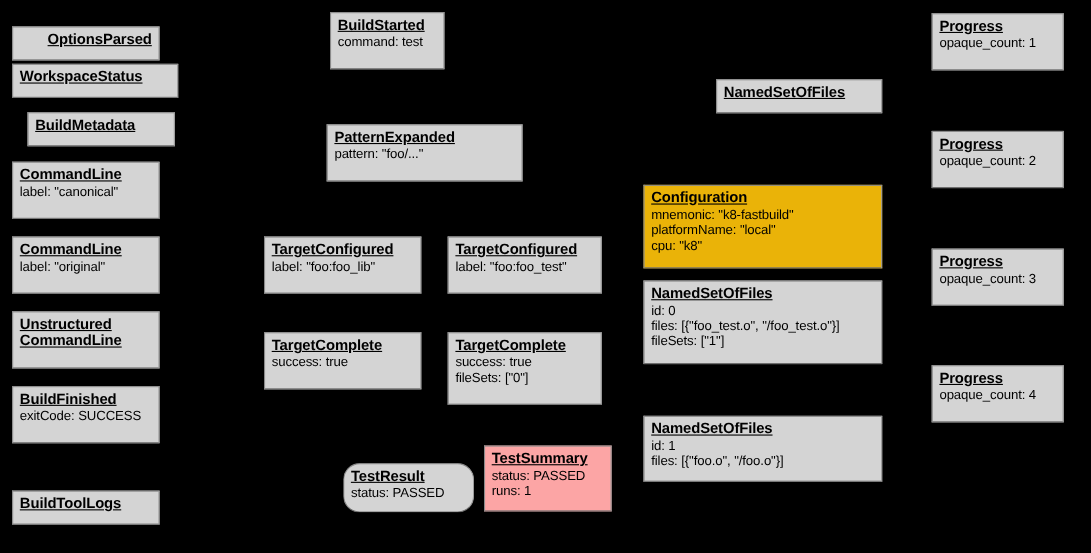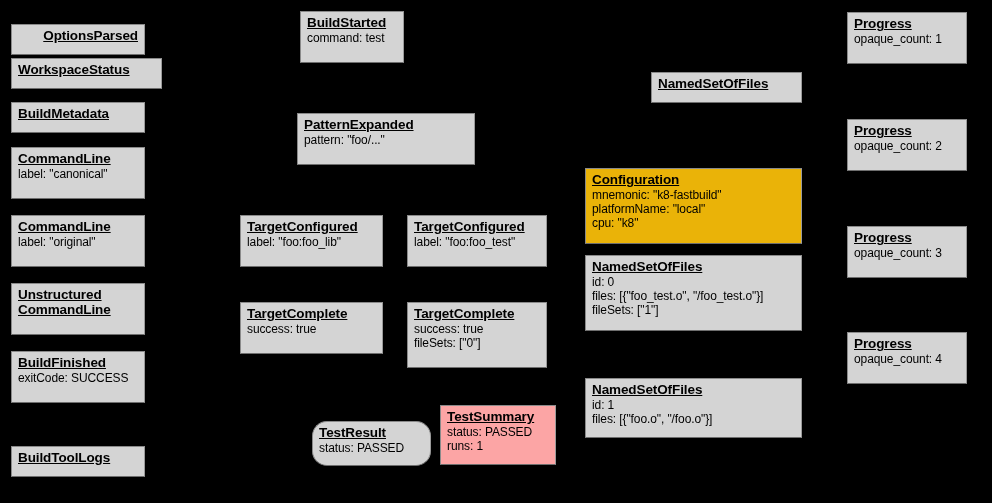--- a/index.html
+++ b/index.html
@@ -61,21 +61,21 @@
 </head>
 <body>
 
 <div id="graph" style="background: rgb(0, 0, 0); width: 992px; height: 503px;">
     <div class="node" style="left: 11px; top: 24px; width: 134px; height: 31px; background: rgb(212, 212, 212); text-align: right;">
       <span class="node-title">OptionsParsed</span>
     </div>
     <div class="node" style="left: 11px; top: 58px; width: 151px; height: 31px; background: rgb(212, 212, 212);">
       <span class="node-title">WorkspaceStatus</span>
     </div>
-    <div class="node" style="left: 11px; top: 102px; width: 134px; height: 31px; background: rgb(212, 212, 212);">
+    <div class="node" style="left: 25px; top: 102px; width: 134px; height: 31px; background: rgb(212, 212, 212);">
       <span class="node-title">BuildMetadata</span>
     </div>
     <div class="node" style="left: 11px; top: 147px; width: 134px; height: 52px; background: rgb(212, 212, 212);">
       <span class="node-title">CommandLine</span>
       <span class="node-fields">
         <span class="node-field">label: "canonical"</span>
       </span>
     </div>
     <div class="node" style="left: 11px; top: 215px; width: 134px; height: 52px; background: rgb(212, 212, 212);">
       <span class="node-title">CommandLine</span>

